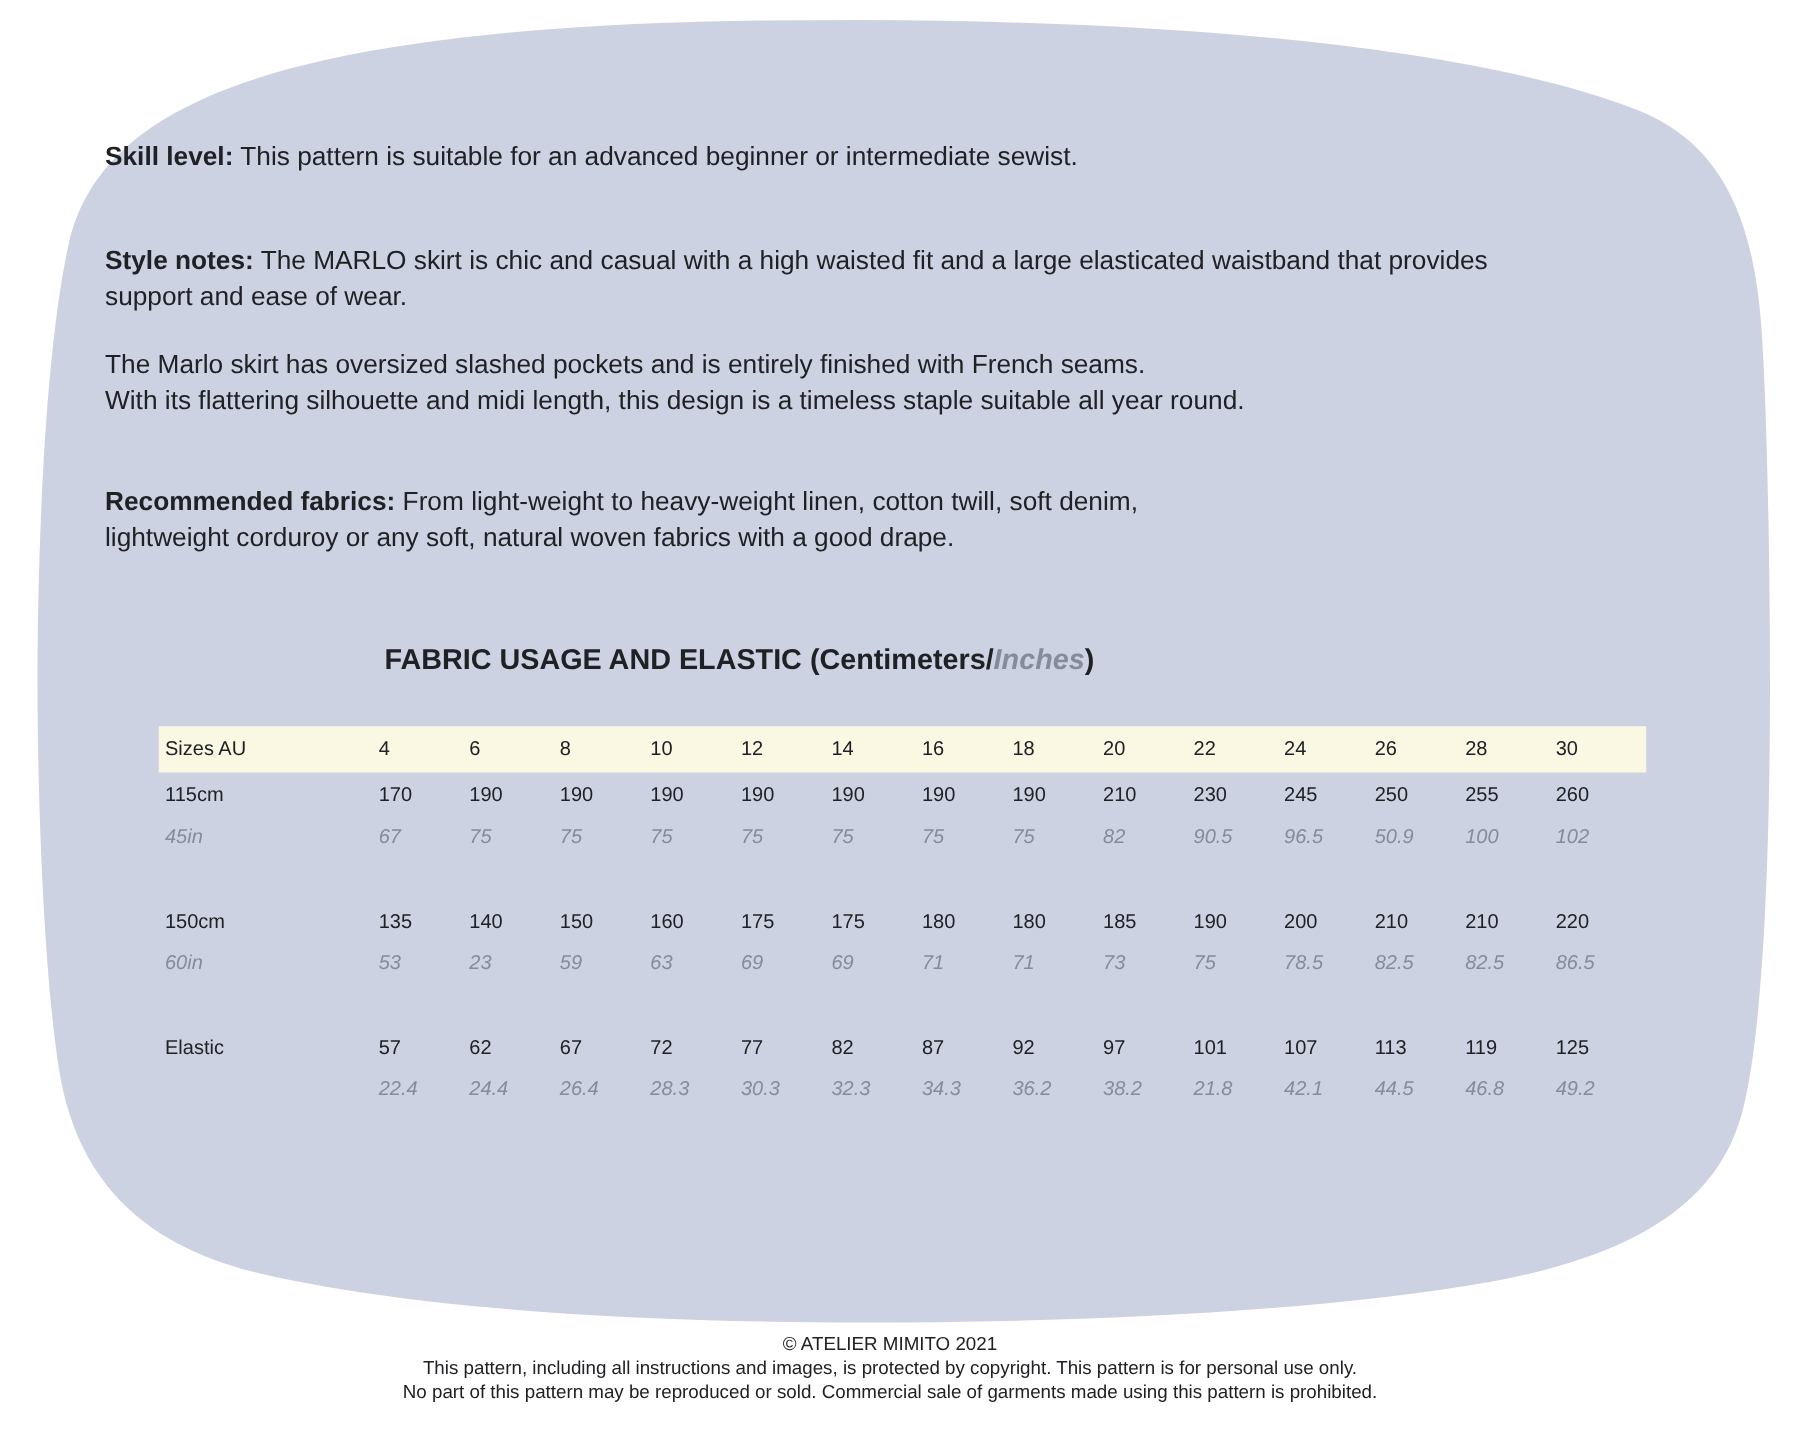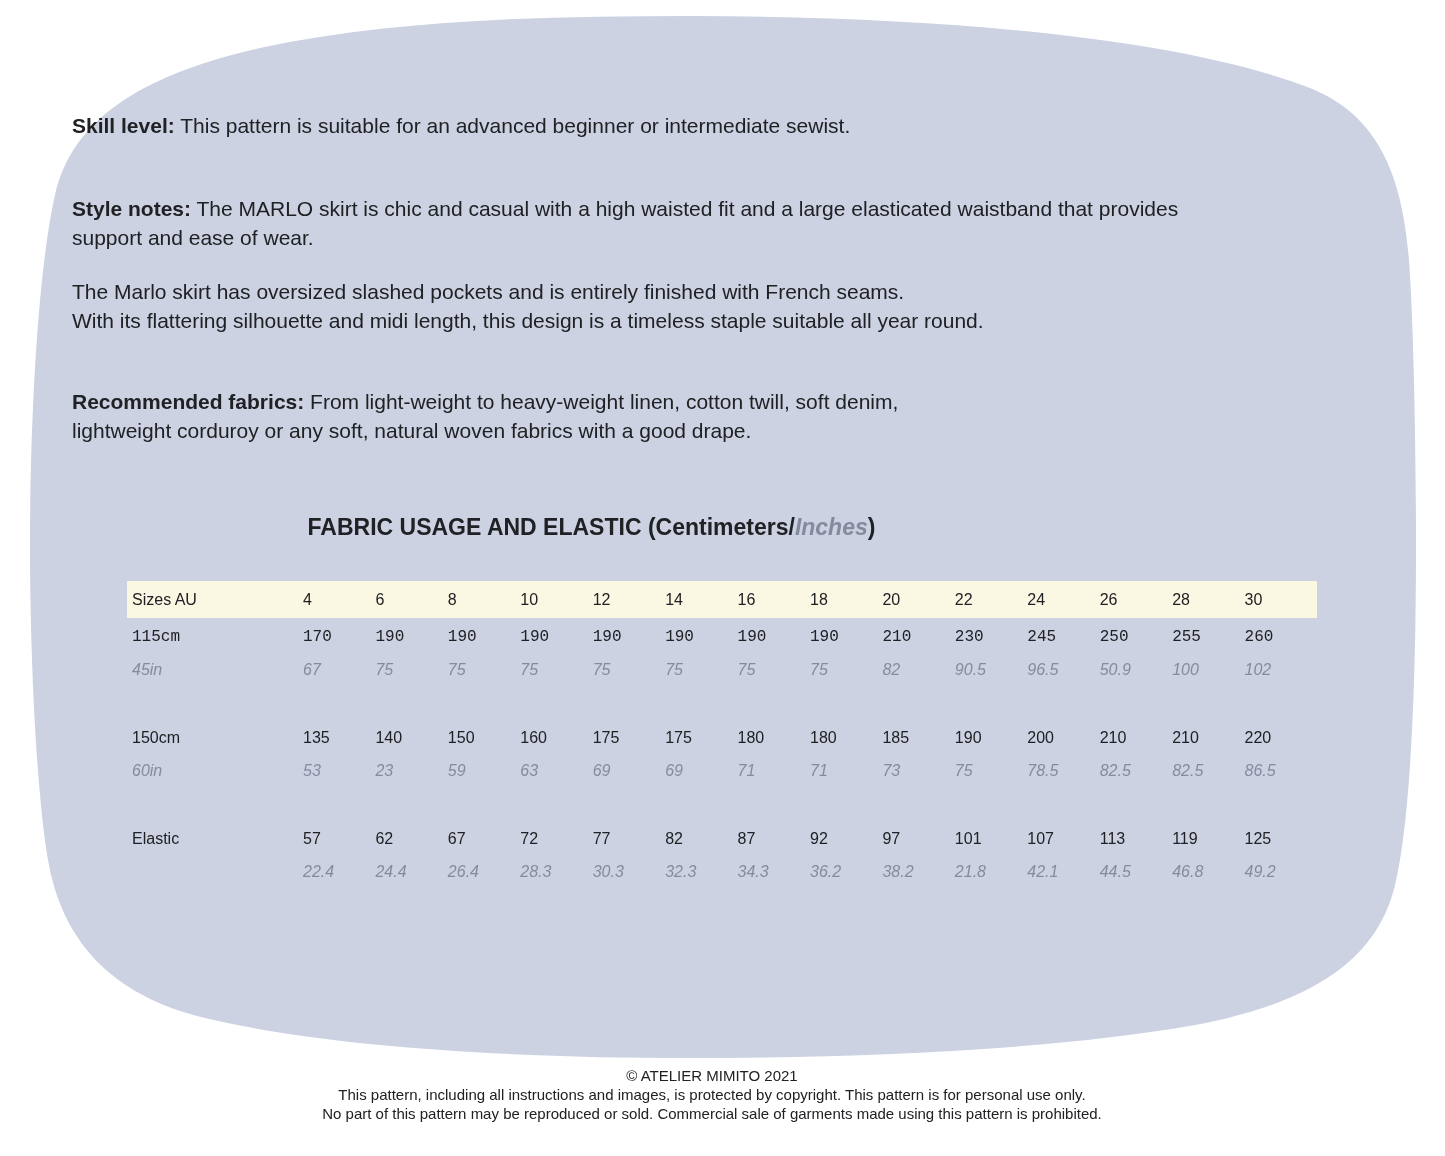--- a/index.html
+++ b/index.html
@@ -8,21 +8,21 @@
     background: #ffffff;
     font-family: "Liberation Sans", sans-serif;
     overflow: hidden;
   }
   .page { position: relative; width: 1445px; height: 1156px; }
   .blob {
     position: absolute; left: 0; top: 0; width: 1445px; height: 1156px;
   }
   .content { position: absolute; left: 0; top: 0; width: 1445px; height: 1156px; }
   .para {
-    position: absolute; left: 72px; margin: 0;
+    position: absolute; left: 84px; margin: 0;
     font-size: 21px; line-height: 28.5px; color: var(--text, #202124);
     width: 1290px;
   }
   .para strong { font-weight: 700; }
   .para-skill   { top: 112px; }
   .para-style   { top: 195px; }
   .para-desc    { top: 278px; }
   .para-fabrics { top: 388px; }
 
   .table-title {
@@ -38,21 +38,21 @@
     font-size: 16px; color: var(--text, #202124);
   }
   .trow {
     display: grid;
     grid-template-columns: 176px repeat(14, 1fr);
     align-items: center;
   }
   .thead-row { background: var(--band, #faf7e3); height: 37px; }
   .cm-row { height: 33px; }
   .in-row { height: 33px; font-style: italic; color: var(--muted, #858b9c); }
-  .first-gap { margin-top: 2px; font-family: Liberation Mono, monospace; }
+  .first-gap { margin-top: 2px; }
   .group-gap { margin-top: 35px; }
   .tcell { white-space: nowrap; }
   .tlabel { padding-left: 5px; }
 
   .footer {
     position: absolute; left: 0; top: 1066px; width: 1424px;
     text-align: center; font-size: 15px; line-height: 19px;
     color: var(--text, #202124); margin: 0;
   }
 </style>

